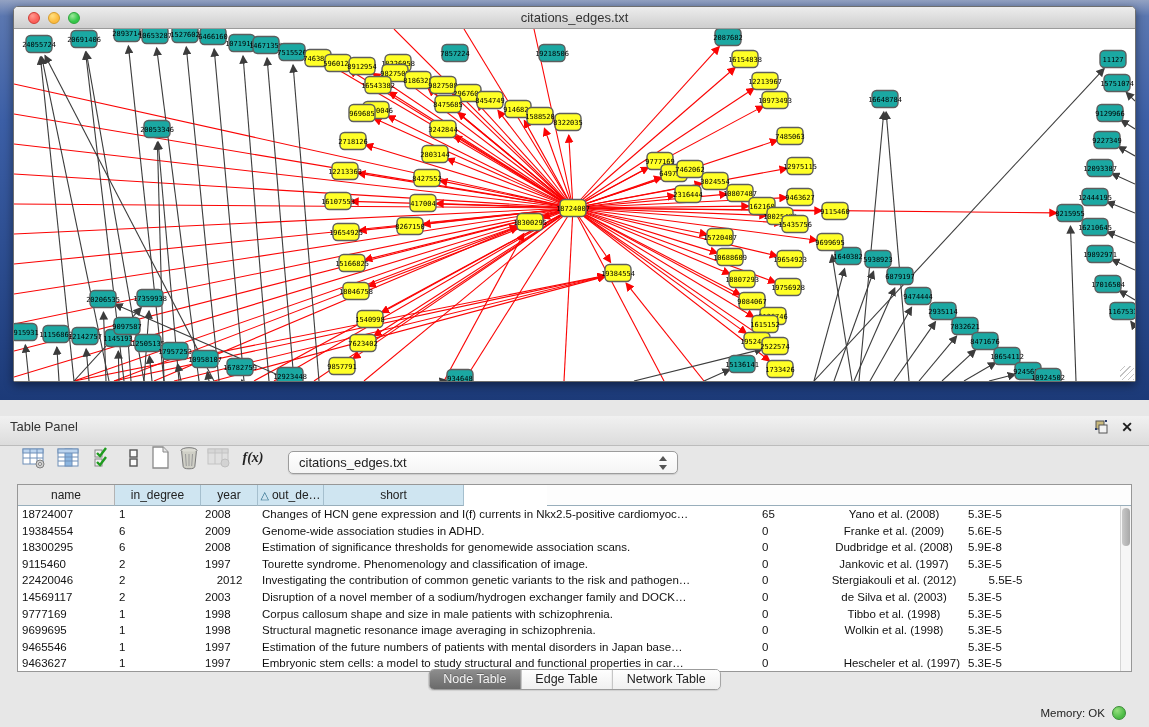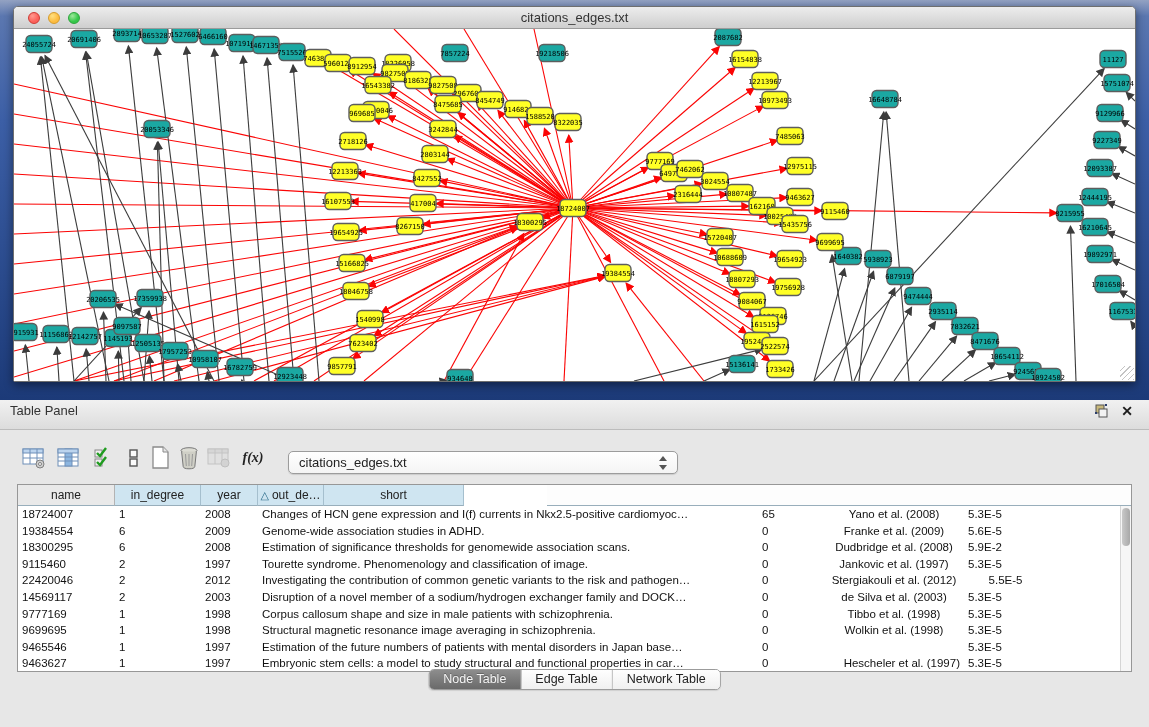--- a/index.html
+++ b/index.html
@@ -22,21 +22,21 @@
   .tl.yel { left:34px; background:radial-gradient(circle at 35% 30%,#ffe081,#fdbc40 60%); border:1px solid #d69b2a; }
   .tl.grn { left:54px; background:radial-gradient(circle at 35% 30%,#9ee89a,#34c749 60%); border:1px solid #2ba53a; }
 
   .canvas { position:absolute; left:0; top:22px; width:1121px; height:352px; background:#fff; overflow:hidden; }
   .canvas svg { position:absolute; left:0; top:0; }
   .grip { position:absolute; right:1px; bottom:1px; width:14px; height:14px;
     background:repeating-linear-gradient(135deg,transparent 0 3px,#b5b5b5 3px 4px); opacity:.8; }
 
   
   .tablepanel { position:absolute; left:0; top:400px; width:1149px; height:327px; background:#e7e7e7; }
-  .phead { position:absolute; left:0; top:0; width:100%; height:30px;
+  .phead { position:absolute; left:0; top:16px; width:100%; height:30px;
     background:linear-gradient(180deg,#f1f1f1,#dcdcdc); border-bottom:1px solid #bcbcbc;padding-left:15px; }
   .ptitle { position:absolute; left:10px; top:0; height:22px; line-height:22px; font-size:13px; color:#333; }
   .pfloat { position:absolute; right:40px; top:3px; width:16px; height:16px; cursor:pointer; }
   .pclose { position:absolute; right:14px; top:1px; width:16px; height:20px; line-height:20px;
     font-size:14px; font-weight:bold; color:#1c1c1c; text-align:center; cursor:pointer; }
 
   .toolbar { position:absolute; left:0; top:40px; width:100%; height:38px; }
   .tbtn { position:absolute; top:4px; width:28px; height:28px; border:none; background:transparent; cursor:pointer; }
   .tbtn svg { display:block; margin:auto; }
   .tbtn.disabled { opacity:.45; }
@@ -587,35 +587,35 @@
           <div class="td" style="width: 140px; text-align: center;">Franke et al. (2009)</div>
           <div class="td" style="width: 83px; text-align: left;">5.6E-5</div>
         </div>
         <div class="trow">
           <div class="td" style="width: 97px; text-align: left;">18300295</div>
           <div class="td" style="width: 86px; text-align: left;">6</div>
           <div class="td" style="width: 57px; text-align: left;">2008</div>
           <div class="td" style="width: 500px; text-align: left;">Estimation of significance thresholds for genomewide association scans.</div>
           <div class="td" style="width: 66px; text-align: left;">0</div>
           <div class="td" style="width: 140px; text-align: center;">Dudbridge et al. (2008)</div>
-          <div class="td" style="width: 83px; text-align: left;">5.9E-2</div>
+          <div class="td" style="width: 83px; text-align: left;">5.9E-8</div>
         </div>
         <div class="trow">
           <div class="td" style="width: 97px; text-align: left;">9115460</div>
           <div class="td" style="width: 86px; text-align: left;">2</div>
           <div class="td" style="width: 57px; text-align: left;">1997</div>
           <div class="td" style="width: 500px; text-align: left;">Tourette syndrome. Phenomenology and classification of image.</div>
           <div class="td" style="width: 66px; text-align: left;">0</div>
           <div class="td" style="width: 140px; text-align: center;">Jankovic et al. (1997)</div>
           <div class="td" style="width: 83px; text-align: left;">5.3E-5</div>
         </div>
         <div class="trow">
           <div class="td" style="width: 97px; text-align: left;">22420046</div>
           <div class="td" style="width: 86px; text-align: left;">2</div>
-          <div class="td" style="width: 57px; text-align: left;">2012</div>
+          <div class="td" style="width: 57px; text-align: center;">2012</div>
           <div class="td" style="width: 500px; text-align: left;">Investigating the contribution of common genetic variants to the risk and pathogen…</div>
           <div class="td" style="width: 66px; text-align: left;">0</div>
           <div class="td" style="width: 140px; text-align: center;">Stergiakouli et al. (2012)</div>
           <div class="td" style="width: 83px; text-align: center;">5.5E-5</div>
         </div>
         <div class="trow">
           <div class="td" style="width: 97px; text-align: left;">14569117</div>
           <div class="td" style="width: 86px; text-align: left;">2</div>
           <div class="td" style="width: 57px; text-align: left;">2003</div>
           <div class="td" style="width: 500px; text-align: left;">Disruption of a novel member of a sodium/hydrogen exchanger family and DOCK…</div>
@@ -666,13 +666,17 @@
   </div>
 
   <div class="tabsrow">
     <div class="segs" id="segs">
         <div class="seg sel">Node Table</div>
         <div class="seg">Edge Table</div>
         <div class="seg">Network Table</div>
       </div>
   </div>
 
+  <div class="statusbar">
+    <span class="memlabel">Memory: OK</span>
+    <span class="memdot"></span>
+  </div>
 </div>
 
 </body></html>

